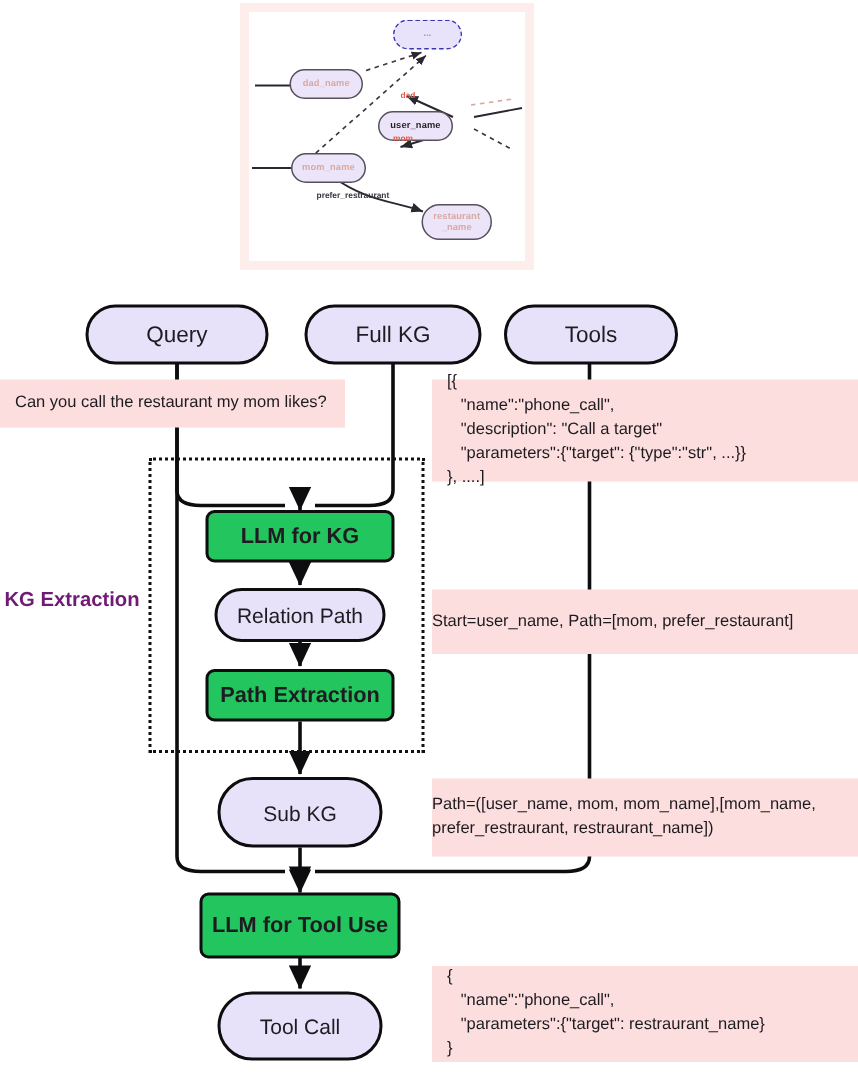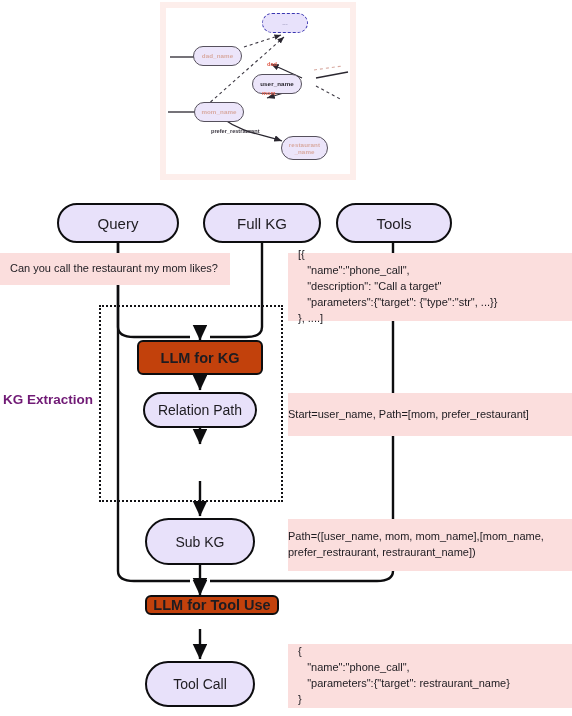--- a/index.html
+++ b/index.html
@@ -76,21 +76,21 @@
     display: flex;
     align-items: center;
     justify-content: center;
     color: #1e1c21;
     border: 2.2px solid #0d0d0f;
     background: #e8e1fa;
   }
   .node.stadium { border-radius: 999px; font-size: 15px; }
   .node.rect {
     border-radius: 6px;
-    background: #c2410c;
+    background: #22c55e;
     font-weight: bold;
     font-size: 14.5px;
   }
   .node.small { font-size: 14px; }
 
   
   .pinkbox {
     position: absolute;
     box-sizing: border-box;
     background: #fbdedd;
@@ -219,24 +219,25 @@
     <span class="ln">}, ....]</span>
   </div>
 
   <div class="dotted-group"></div>
   <div class="group-label">KG Extraction</div>
 
   <div class="node rect" style="left:137px; top:340px; width:126px; height:35px;">LLM for KG</div>
 
   <div class="node stadium small" style="left:143px; top:392px; width:114px; height:36px;">Relation Path</div>
 
+  <div class="node rect" style="left:137px; top:446px; width:126px; height:35px;">Path Extraction</div>
 
   <div class="node stadium small" style="left:145px; top:518px; width:110px; height:47px;">Sub KG</div>
 
-  <div class="node rect" style="left:133px; top:595px; width:134px; height:20px;margin-left:12px;">LLM for Tool Use</div>
+  <div class="node rect" style="left:133px; top:595px; width:134px; height:44px;">LLM for Tool Use</div>
 
   <div class="node stadium small" style="left:145px; top:661px; width:110px; height:46px;">Tool Call</div>
 
   <div class="pinkbox center" style="left:288px; top:393px; width:284px; height:43px;">
     <span class="ln">Start=user_name, Path=[mom, prefer_restaurant]</span>
   </div>
 
   <div class="pinkbox center" style="left:288px; top:519px; width:284px; height:52px;">
     <span class="ln">Path=([user_name, mom, mom_name],[mom_name,</span>
     <span class="ln">prefer_restraurant, restraurant_name])</span>

